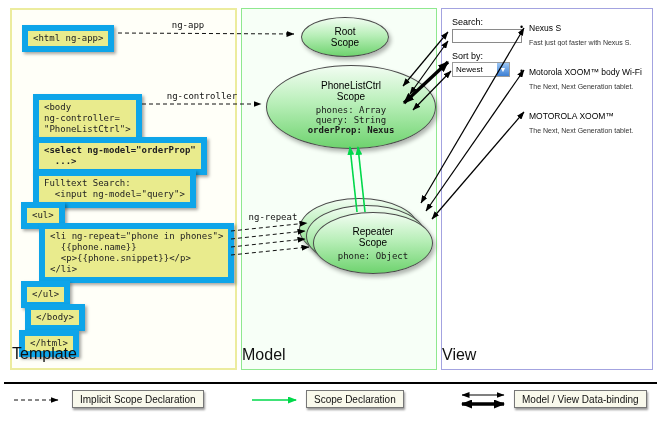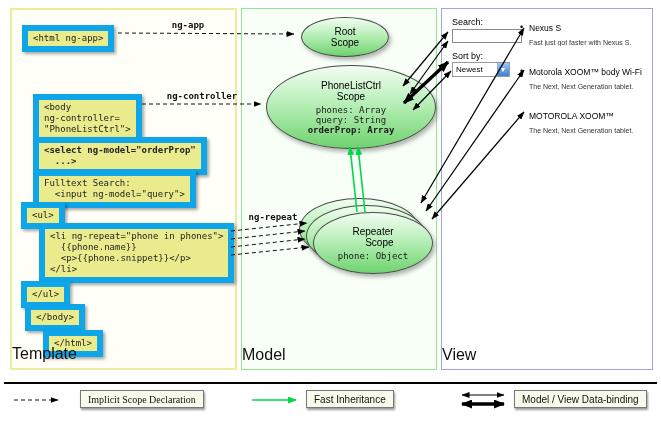--- a/index.html
+++ b/index.html
@@ -11,66 +11,66 @@
   #template-panel { left:10px; width:227px; border:2px solid var(--template-border,#ecec9e); background:#fffff8; }
   #model-panel    { left:241px; width:196px; border:1px solid var(--model-border,#8fe88f); background:#f7fff7; }
   #view-panel     { left:441px; width:212px; border:1px solid var(--view-border,#a3a3e0); background:#fff; }
   .panel-label { position:absolute; bottom:5px; left:0; width:100%; text-align:left; font-size:16px; color:#111; }
 
   .code-box { position:absolute; background:var(--code-box-bg,#e9eb8d); border:6px solid #0ea5e9;
               box-shadow:2px 2px 3px rgba(0,0,0,.35); font-family:"DejaVu Sans Mono", monospace;
               font-size:9px; line-height:11px; color:#222; padding:2px 5px; white-space:pre; }
   .cb1{left:10px;top:15px;} .cb2{left:21px;top:84px;} .cb3{left:21px;top:127px;font-weight:bold;}
   .cb4{left:21px;top:160px;} .cb5{left:9px;top:192px;} .cb6{left:27px;top:213px;}
-  .cb7{left:9px;top:271px;} .cb8{left:13px;top:294px;} .cb9{left:7px;top:320px;margin-left:24px;}
+  .cb7{left:9px;top:271px;} .cb8{left:13px;top:294px;} .cb9{left:7px;top:320px;}
 
   .ellipse { position:absolute; border-radius:50%; border:1px solid #4a4a4a;
              background:linear-gradient(to bottom, var(--scope-gradient-top,#f2fdf2) 0%, #b9efb9 45%, var(--scope-gradient-bottom,#6fd36f) 100%);
              box-shadow:2px 3px 4px rgba(0,0,0,.3);
              display:flex; flex-direction:column; align-items:center; justify-content:center; text-align:center; }
   #root-scope { left:59px; top:8px; width:88px; height:40px; }
   #plc-scope  { left:24px; top:56px; width:170px; height:84px; }
   #rep-back   { left:57px; top:189px; width:120px; height:62px; }
   #rep-mid    { left:64px; top:196px; width:120px; height:62px; }
-  #rep-front  { left:71px; top:203px; width:120px; height:62px;text-align:right; }
+  #rep-front  { left:71px; top:203px; width:120px; height:62px; }
   .scope-title { font-size:10px; line-height:11px; color:#000; white-space:pre-line; }
   .scope-props { font-family:"DejaVu Sans Mono", monospace; font-size:9px; line-height:10px;
                  color:#1a1a1a; white-space:pre; margin-top:3px; }
   .scope-props.bold { font-weight:bold; margin-top:0; }
 
   #view-search-label { position:absolute; left:10px; top:8px; font-size:9px; color:#000; }
   #view-search-input { position:absolute; left:10px; top:20px; width:70px; height:14px;
                        border:1px solid #8a8a8a; background:#fff; font-size:9px; padding:0 2px; }
   #view-sort-label { position:absolute; left:10px; top:42px; font-size:9px; color:#000; }
   #view-sort-select { position:absolute; left:10px; top:53px; width:58px; height:15px;
                       border:1px solid #9a9a9a; background:#fff; font-size:8px; display:flex; align-items:center; overflow:hidden; }
   #view-sort-select .txt { flex:1; padding-left:3px; color:#000; }
   #view-sort-select .dd { width:12px; height:100%; background:linear-gradient(#9cc7f5,#3d7fd4);
                           color:#fff; font-size:7px; display:flex; align-items:center; justify-content:center; }
   .phone-item { position:absolute; left:87px; width:122px; }
   .pi1{top:14px;} .pi2{top:58px;} .pi3{top:102px;}
   .bullet { position:absolute; left:-9px; top:-1px; font-size:9px; color:#000; }
   .phone-name { font-size:8.5px; color:#000; white-space:nowrap; }
   .phone-snippet { font-size:7px; color:#333; margin-top:6px; white-space:nowrap; overflow:hidden; }
 
-  .arrow-label { position:absolute; font-family:"DejaVu Sans Mono", monospace; font-size:9px; color:#111; text-align:center;font-weight:bold; }
+  .arrow-label { position:absolute; font-family:"DejaVu Sans Mono", monospace; font-size:9px; color:#111; text-align:center; }
   #lbl-ng-app { left:158px; top:20px; width:60px; }
   #lbl-ng-controller { left:150px; top:91px; width:104px; }
   #lbl-ng-repeat { left:242px; top:212px; width:62px; }
 
   #arrows { position:absolute; left:0; top:0; width:661px; height:425px; pointer-events:none; }
   #arrows line.dash  { stroke:#111; stroke-width:1; stroke-dasharray:4 3; }
   #arrows line.green { stroke:var(--inheritance-green,#00d84a); stroke-width:1.6; }
   #arrows line.bind  { stroke:#000; stroke-width:1.2; }
   #arrows line.thick { stroke-width:3.4; }
 
   #legend-divider { position:absolute; left:4px; top:382px; width:653px; height:2px; background:#000; }
   .legend-box { position:absolute; top:390px; height:18px; padding:3px 7px; font-size:10px; color:#111;
                 background:#f9f9ec; border:1px solid #777; box-shadow:1px 2px 2px rgba(0,0,0,.4); white-space:nowrap; }
-  #legend-box-1{left:80px;font-family:Liberation Serif, serif;} #legend-box-2{left:306px;} #legend-box-3{left:514px;}
+  #legend-box-1{left:72px;} #legend-box-2{left:306px;} #legend-box-3{left:514px;}
 </style>
 </head>
 <body>
 
 <div id="canvas">
 
   <div class="panel" id="template-panel">
     <div class="code-box cb1">&lt;html ng-app&gt;</div>
     <div class="code-box cb2">&lt;body
 ng-controller=
@@ -93,21 +93,21 @@
   <div class="panel" id="model-panel">
     <div class="ellipse" id="root-scope">
       <div class="scope-title">Root
 Scope</div>
     </div>
     <div class="ellipse" id="plc-scope">
       <div class="scope-title">PhoneListCtrl
 Scope</div>
       <div class="scope-props">phones: Array
 query: String</div>
-      <div class="scope-props bold">orderProp: Array</div>
+      <div class="scope-props bold">orderProp: Nexus</div>
     </div>
     <div class="ellipse" id="rep-back"></div>
     <div class="ellipse" id="rep-mid"></div>
     <div class="ellipse" id="rep-front">
       <div class="scope-title">Repeater
 Scope</div>
       <div class="scope-props">phone: Object</div>
     </div>
     <div class="panel-label">Model</div>
   </div>
@@ -200,16 +200,16 @@
       <line class="green" x1="252" y1="400" x2="296" y2="400" marker-end="url(#mgEnd)"></line>
     </g>
     <g>
       <line class="bind" x1="462" y1="395" x2="504" y2="395" marker-start="url(#mStart)" marker-end="url(#mEnd)"></line>
       <line class="bind thick" x1="462" y1="404" x2="504" y2="404" marker-start="url(#mStartL)" marker-end="url(#mEndL)"></line>
     </g>
   </svg>
 
   <div id="legend-divider"></div>
   <div class="legend-box" id="legend-box-1">Implicit Scope Declaration</div>
-  <div class="legend-box" id="legend-box-2">Fast Inheritance</div>
+  <div class="legend-box" id="legend-box-2">Scope Declaration</div>
   <div class="legend-box" id="legend-box-3">Model / View Data-binding</div>
 
 </div>
 
 </body></html>

